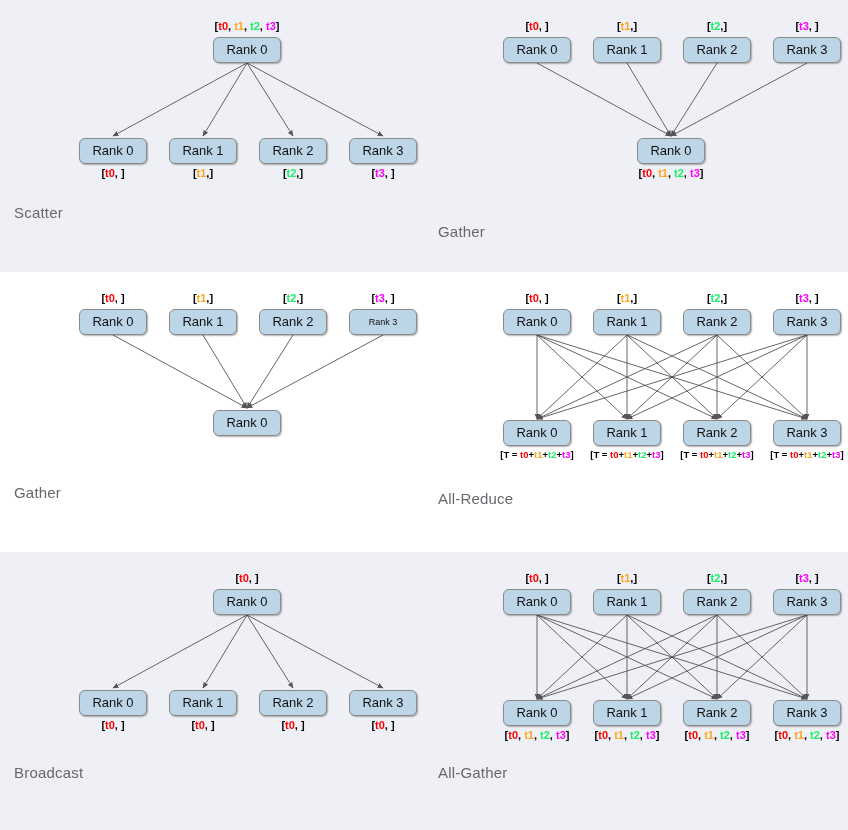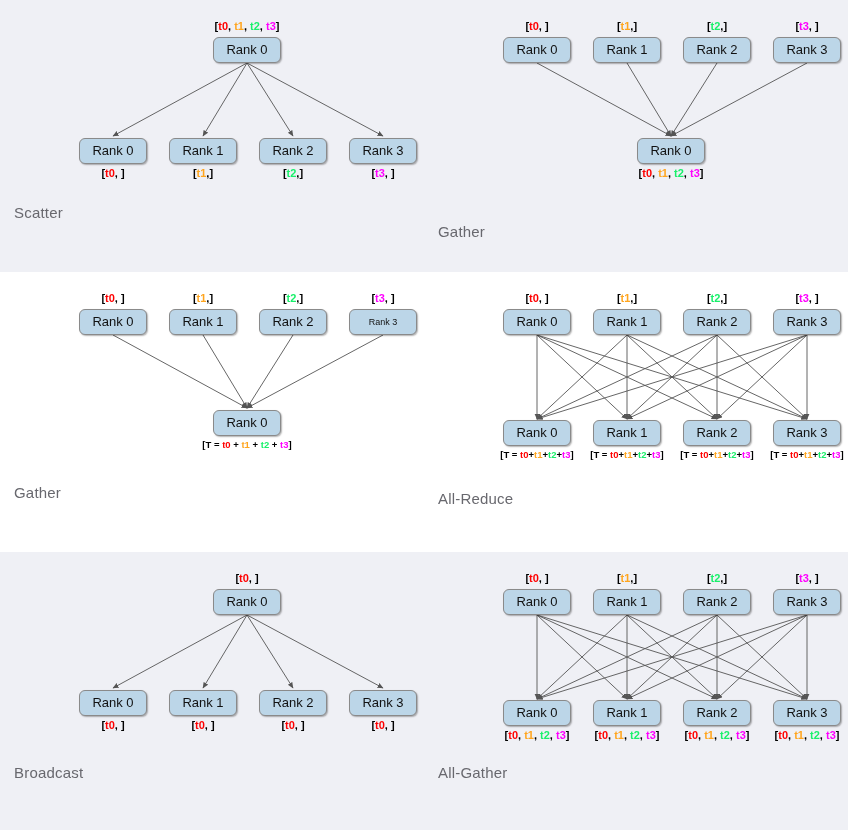--- a/index.html
+++ b/index.html
@@ -162,21 +162,20 @@
           </svg>
           <div class="tok" style="top: 20px; left: -44px; width: 240px;">[<span class="t0">t0</span>, ]</div>
           <div class="node" style="left: 42px; top: 37px; width: 68px;">Rank 0</div>
           <div class="tok" style="top: 20px; left: 46px; width: 240px;">[<span class="t1">t1</span>,]</div>
           <div class="node" style="left: 132px; top: 37px; width: 68px;">Rank 1</div>
           <div class="tok" style="top: 20px; left: 136px; width: 240px;">[<span class="t2">t2</span>,]</div>
           <div class="node" style="left: 222px; top: 37px; width: 68px;">Rank 2</div>
           <div class="tok" style="top: 20px; left: 226px; width: 240px;">[<span class="t3">t3</span>, ]</div>
           <div class="node small" style="left: 312px; top: 37px; width: 68px;">Rank 3</div>
           <div class="node" style="left: 176px; top: 138px; width: 68px;">Rank 0</div>
-          <div class="tok small" style="top: 167px; left: 90px; width: 240px;">[T = <span class="t0">t0</span> + <span class="t1">t1</span> + <span class="t2">t2</span> + <span class="t3">t3</span>]</div>
         </div>
         <div class="caption" style="left: 14px; top: 212px;">Gather</div>
       </div>
       <div class="panel" style="left: 424px; top: 272px;">
         <div class="diagram">
           <svg class="edges" width="424" height="200">
             <defs>
               <marker id="ah-all-reduce" markerWidth="7" markerHeight="7" refX="5.5" refY="2.6" orient="auto" markerUnits="userSpaceOnUse">
                 <path d="M0,0 L6,2.6 L0,5.2 z" fill="#555555"></path>
               </marker>

